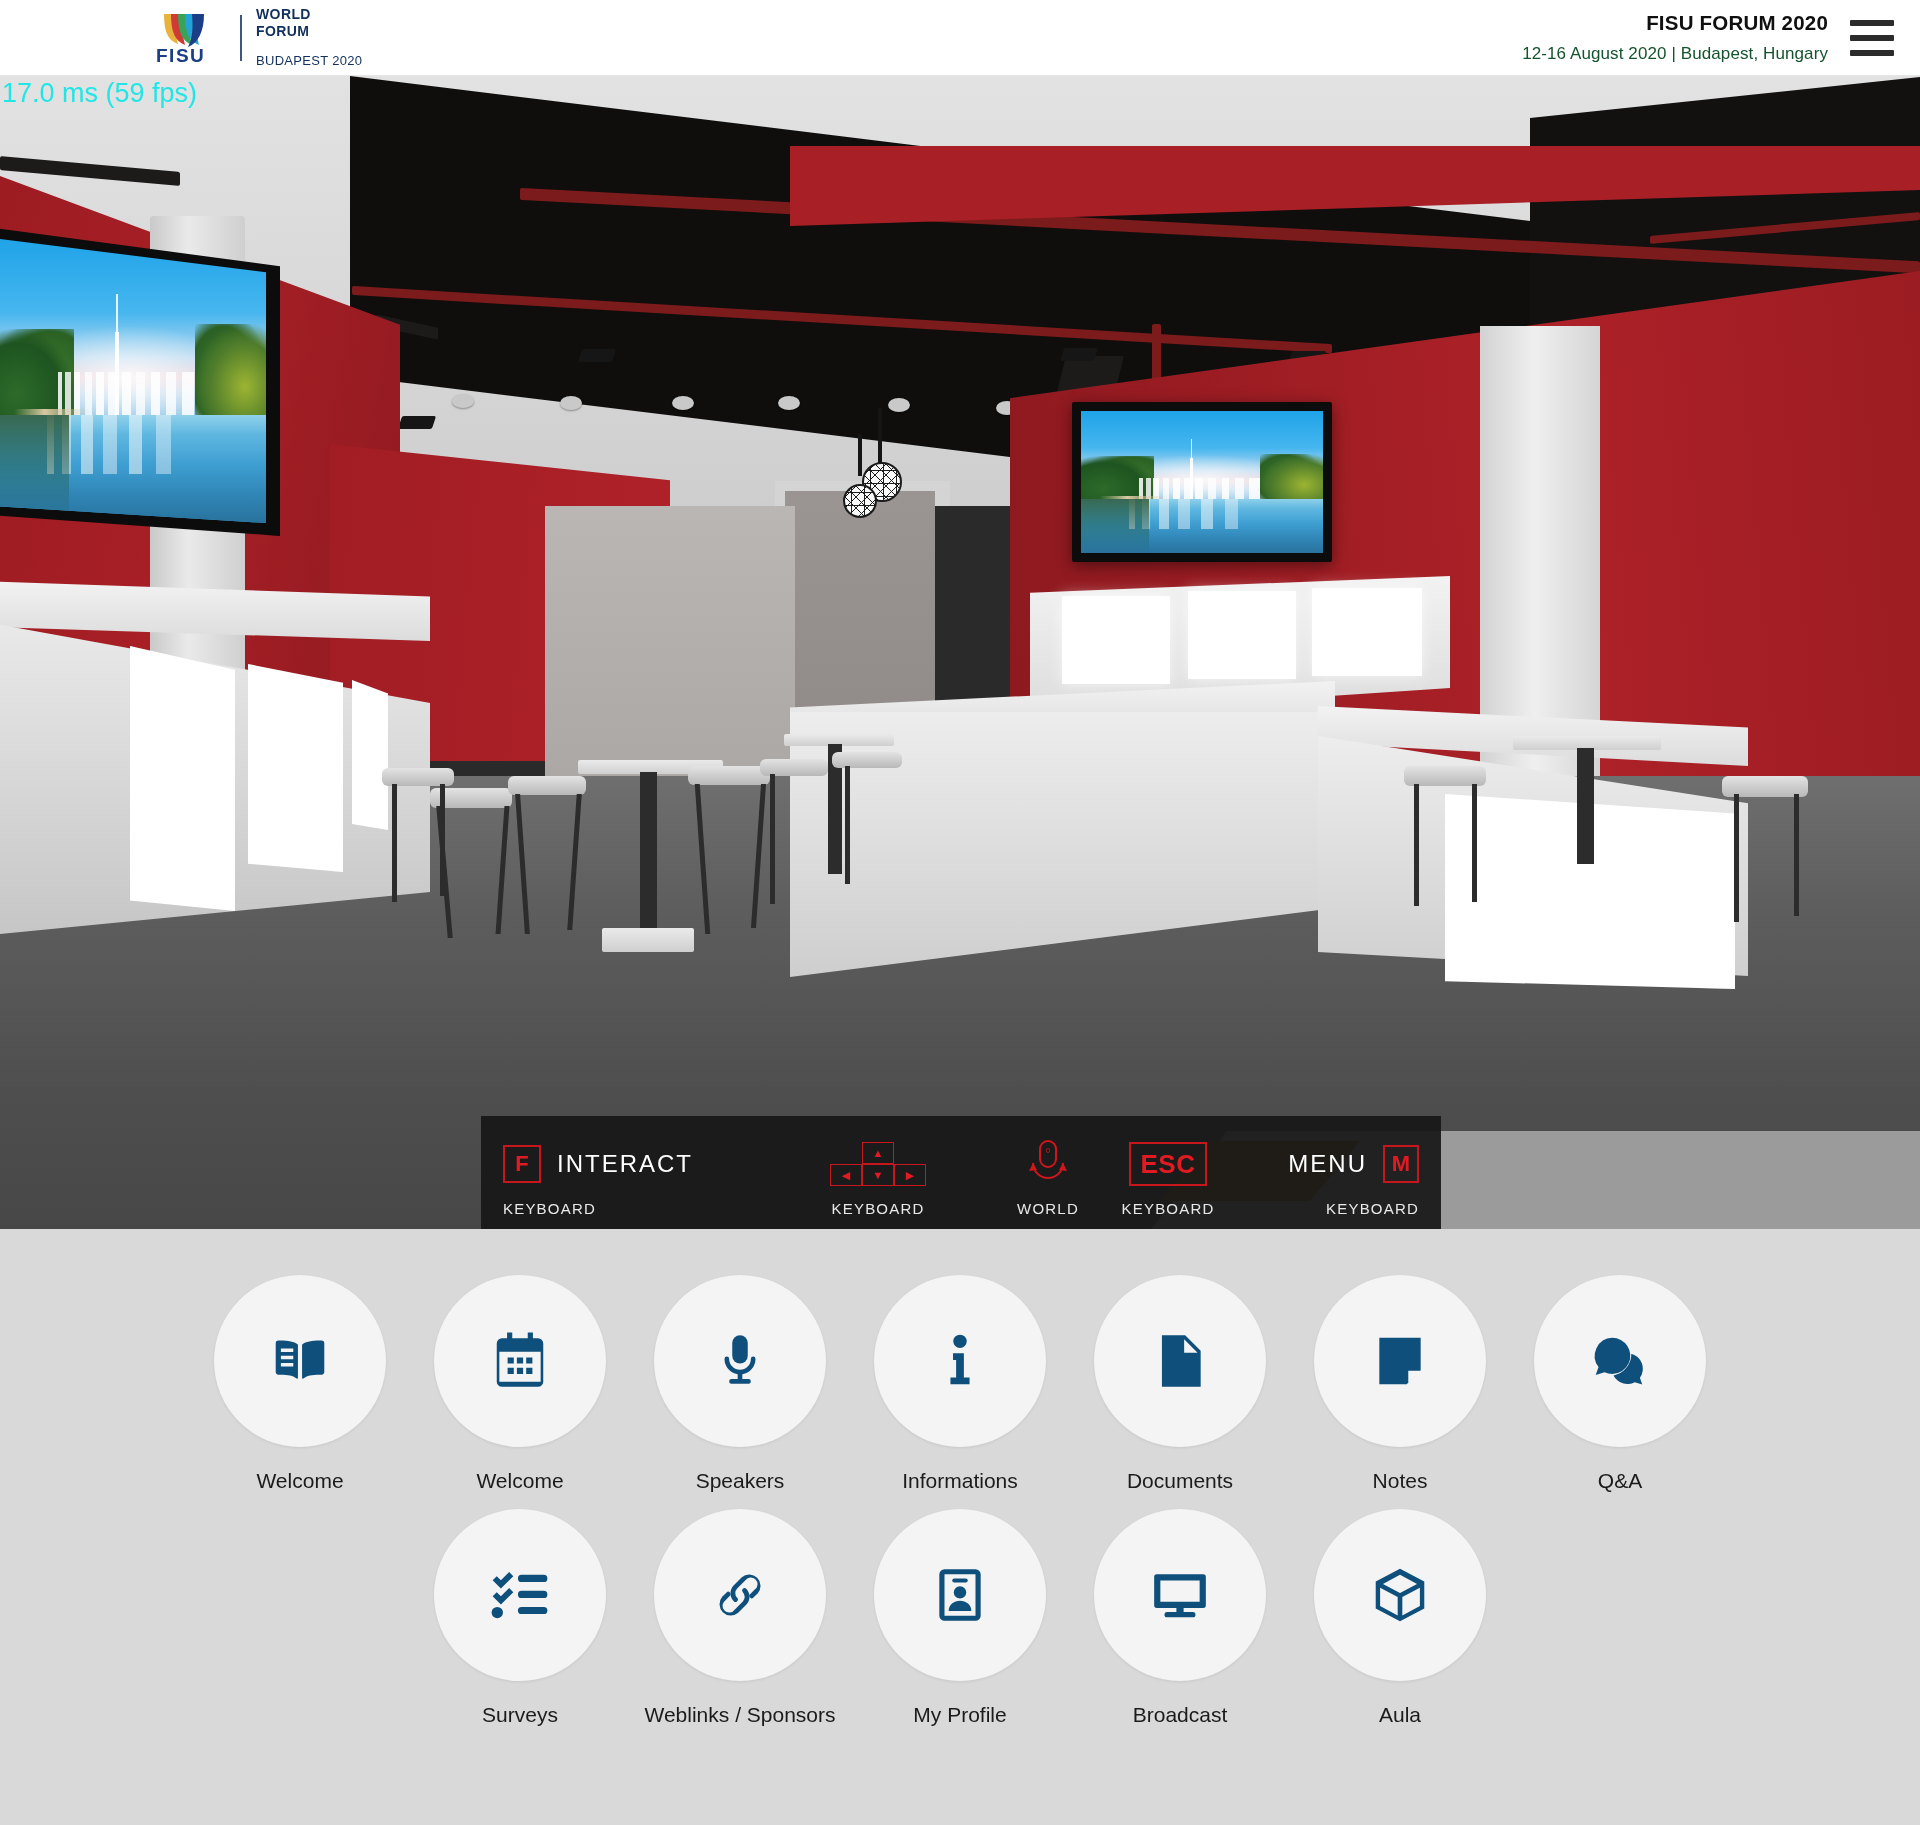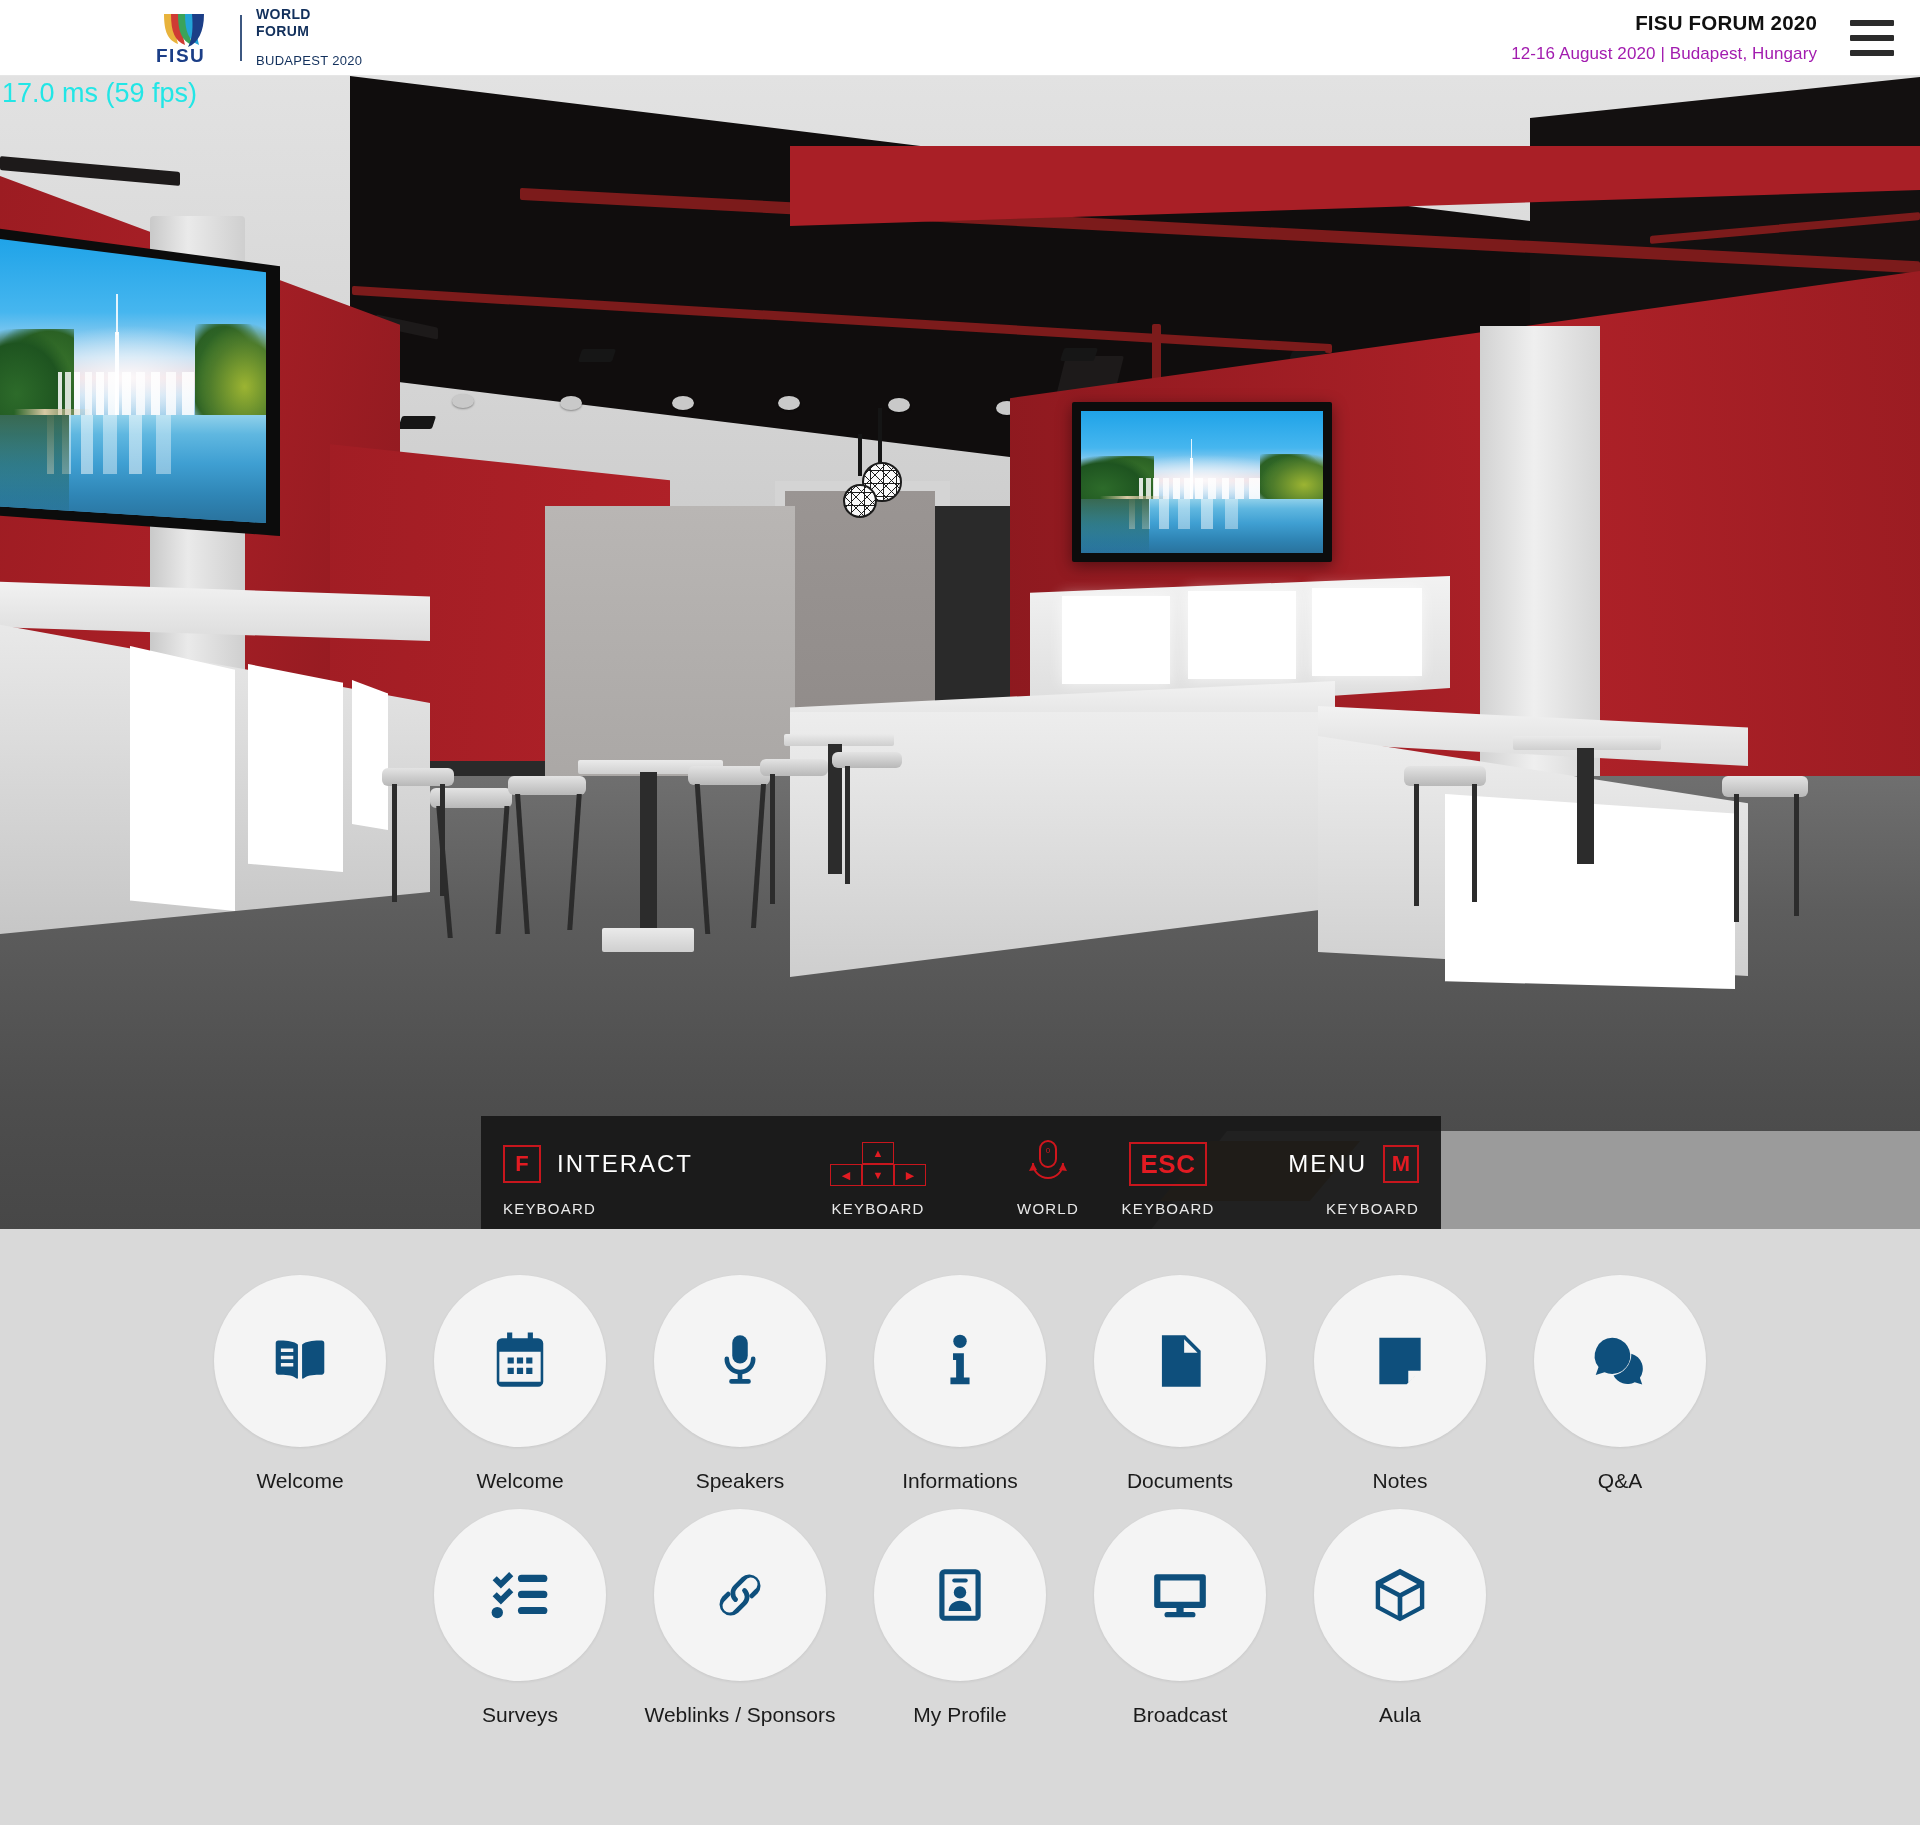--- a/index.html
+++ b/index.html
@@ -38,30 +38,30 @@
   .logo-words .w2 {
     font-size: 14px; font-weight: bold; color: #12305c;
     letter-spacing: .4px; display: block;
   }
   .logo-words .w3 {
     font-size: 13px; color: #12305c;
     letter-spacing: .3px; display: block; margin-top: 12px;
   }
   .header-right {
     margin-left: auto; display: flex;
-    align-items: center; gap: 33px;
+    align-items: center; gap: 22px;
     margin-right: 26px;
   }
   .header-text { text-align: right; line-height: 1.5; }
   .header-title {
     font-size: 20.5px; font-weight: bold;
     color: #101010; letter-spacing: .2px;
   }
   .header-sub {
-    font-size: 17px; color: #a21caf;
+    font-size: 17px; color: #14532d;
     letter-spacing: .1px; margin-top: 2px;
   }
   .hamburger {
     width: 44px; height: 36px;
     display: flex; flex-direction: column;
     justify-content: space-between; cursor: pointer;
   }
   .hamburger span {
     display: block; width: 100%; height: 6px;
     background: #2b2b2b; border-radius: 1px;

